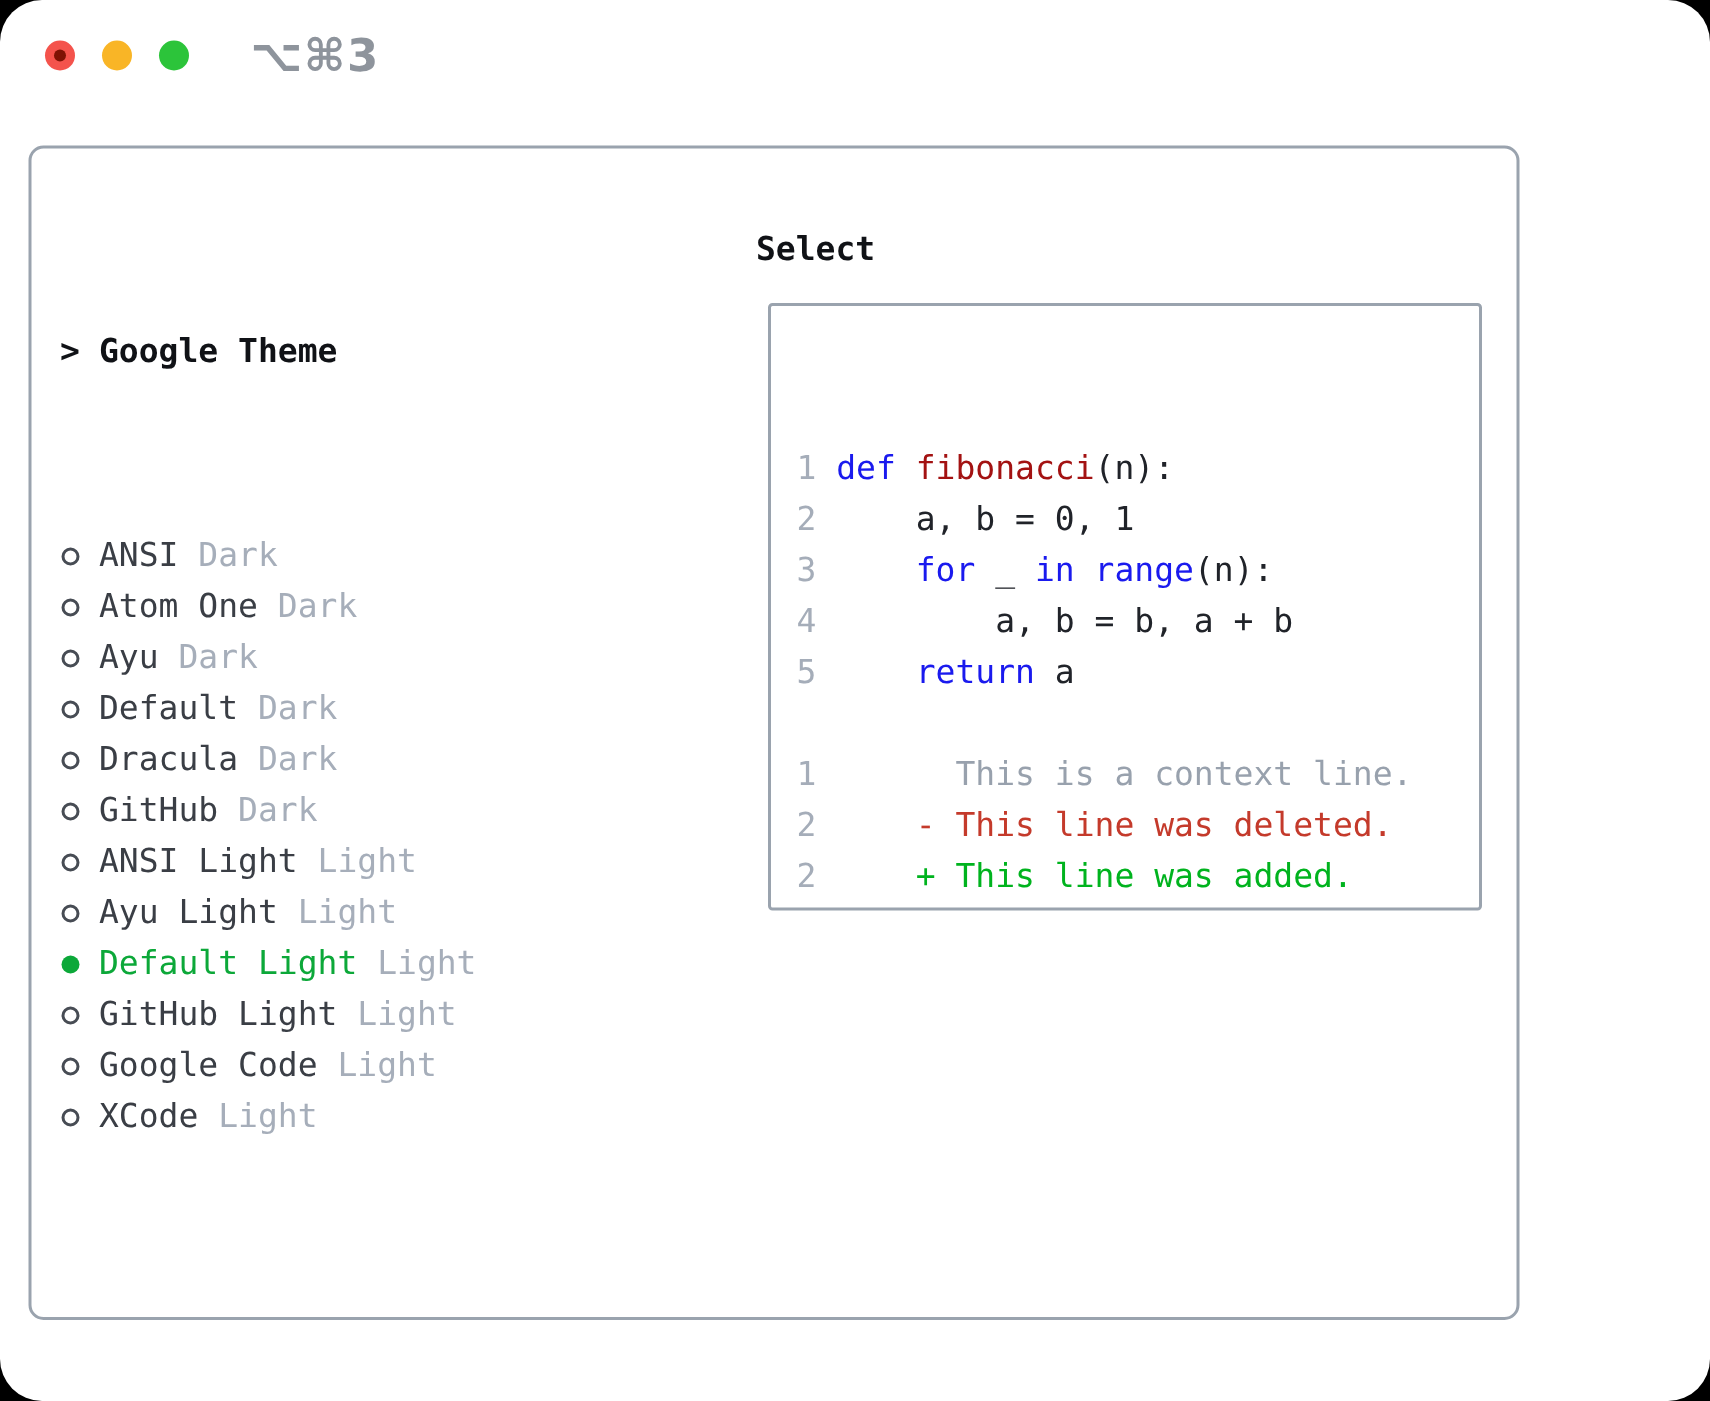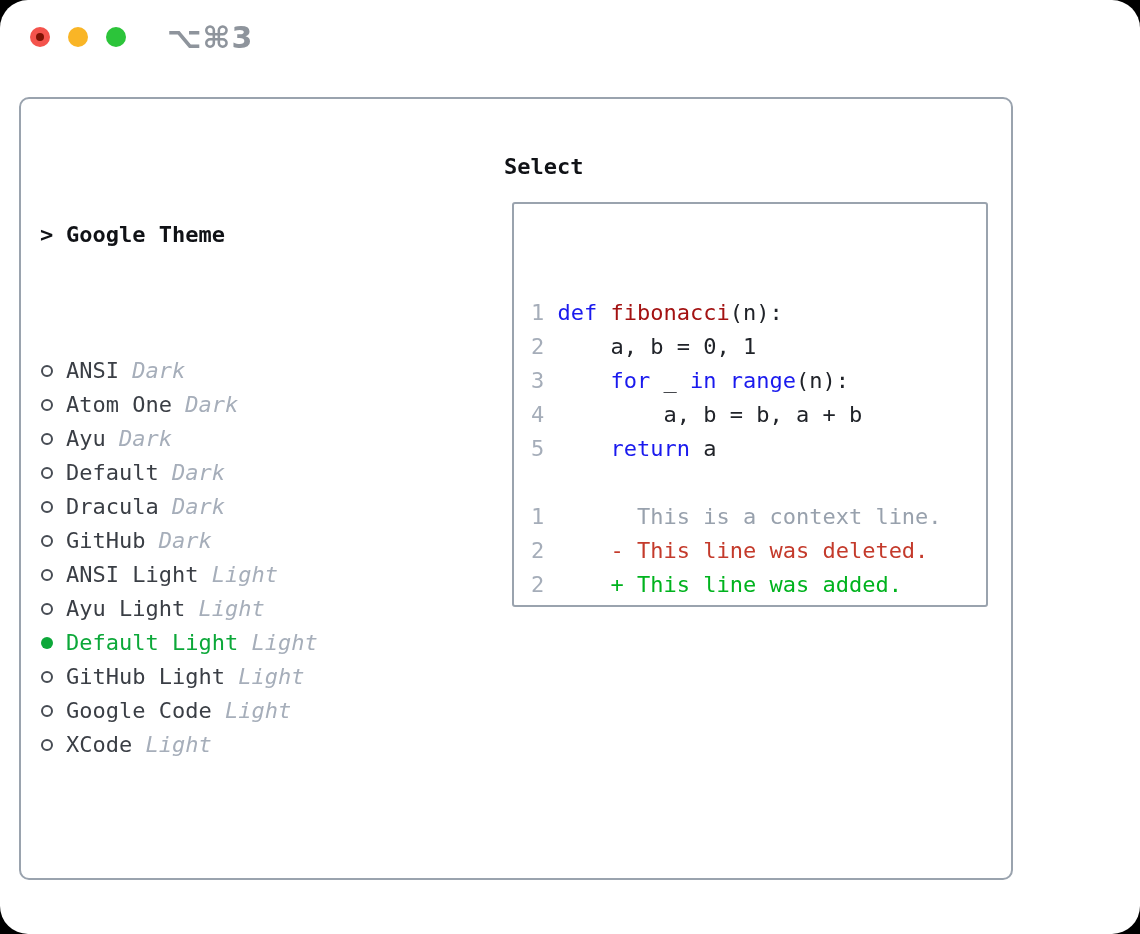--- a/index.html
+++ b/index.html
@@ -22,21 +22,21 @@
   .mono{font-family:"DejaVu Sans Mono",monospace;font-size:22px;line-height:34px;}
 
   
   .sidebar{position:absolute;left:19px;top:51px;white-space:pre;color:var(--text-dark);}
   .row{display:flex;align-items:center;height:34px;}
   .marker{display:inline-block;width:26px;flex:0 0 26px;display:flex;align-items:center;}
   .prompt{font-weight:bold;color:var(--heading-black);}
   .ring{width:12px;height:12px;box-sizing:border-box;border:2px solid #474c54;border-radius:50%;margin-left:1px;}
   .dot{width:12px;height:12px;border-radius:50%;background:var(--accent-green);margin-left:1px;}
   .bold-label{font-weight:bold;color:var(--heading-black);}
-  .muted{color:var(--muted-gray);font-style:italic;}
+  .muted{color:var(--muted-gray);}
   .sel{color:var(--accent-green);}
 
   
   .preview-title{position:absolute;left:483px;top:51px;height:34px;font-weight:bold;color:var(--heading-black);}
   .preview-box{position:absolute;left:491px;top:103px;width:476px;height:405px;box-sizing:border-box;
                border:2px solid var(--border-gray);border-radius:3px;background:#fff;}
   .codewrap{position:absolute;left:17px;top:48px;white-space:pre;margin-top:44px;}
   .cline{height:34px;}
   .c-num{color:var(--line-number-gray);}
   .c-kw{color:var(--keyword-blue);}

